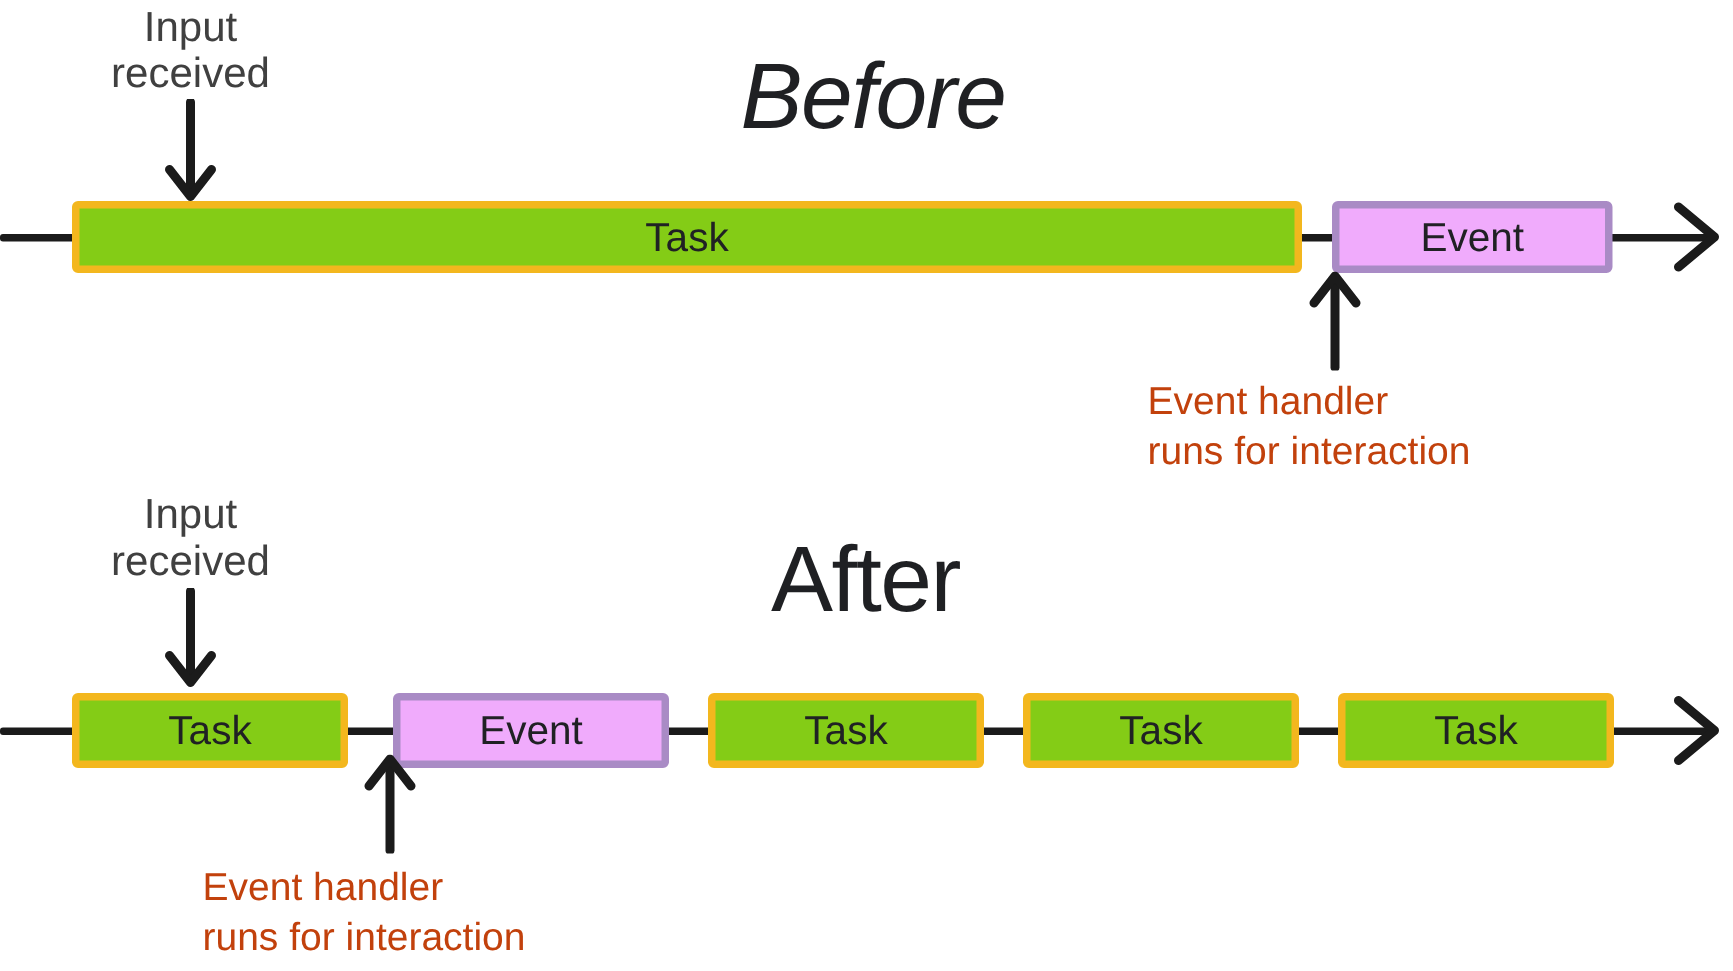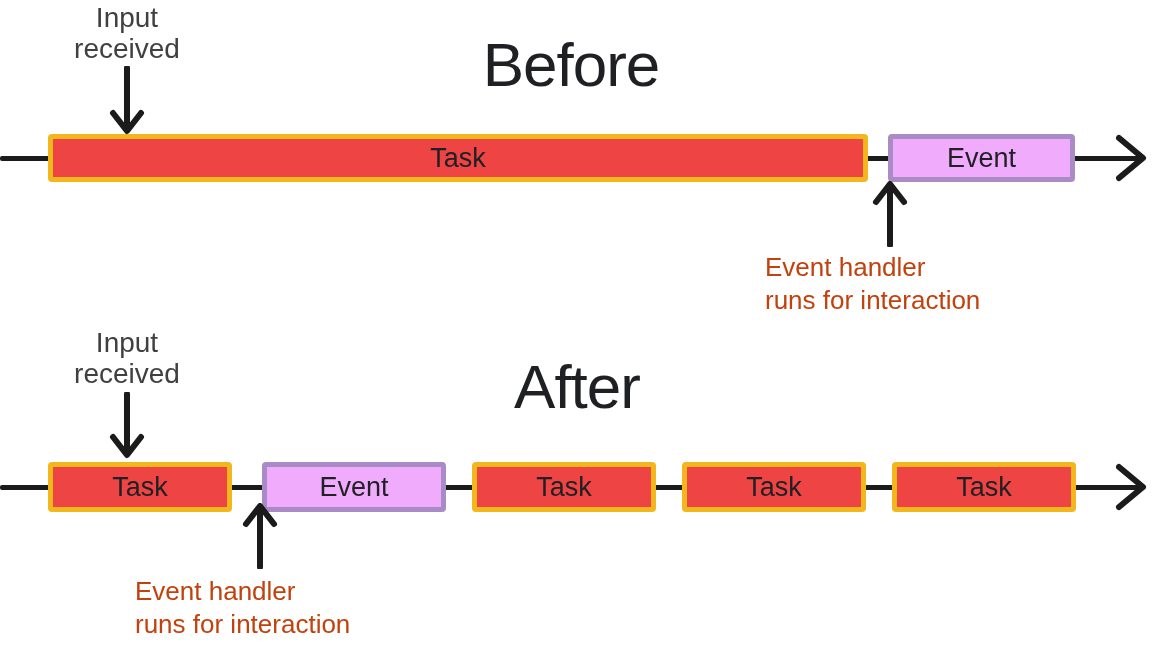--- a/index.html
+++ b/index.html
@@ -18,33 +18,33 @@
   .annotation span{display:block;}
   .handler{
     font-size:26px;color:#c2410c;line-height:33px;width:250px;
   }
   .handler span{display:block;}
   .tl-line{background:#1b1b1b;height:5px;border-radius:2px;}
   .box{
     box-sizing:border-box;display:flex;align-items:center;justify-content:center;
     border-radius:4px;font-size:27px;color:#202124;z-index:2;
   }
-  .box.task{background:#ef4444;border:5px solid #f3b71e;}
+  .box.task{background:#84cc16;border:5px solid #f3b71e;}
   .box.event{background:#f0abfc;border:5px solid #a98bc5;}
   svg{display:block;}
   .arrow{z-index:3;}
 </style>
 </head>
 <body>
 
 <div class="stage">
 
   <div>
 
-    <div class="abs title" style="left:396px;top:32px;">Before</div>
+    <div class="abs title" style="left:407px;top:32px;font-style:italic;">Before</div>
 
     <div class="abs annotation" style="left:52px;top:2px;width:150px;">
       <span>Input</span>
       <span>received</span>
     </div>
 
     <div class="abs arrow" style="left:107px;top:66px;">
       <svg width="40" height="70" viewBox="0 0 40 70">
         <path d="M20 2 V62" stroke="#1b1b1b" stroke-width="6" fill="none" stroke-linecap="round"></path>
         <path d="M6 47 L20 65 L34 47" stroke="#1b1b1b" stroke-width="6" fill="none" stroke-linecap="round" stroke-linejoin="round"></path>

